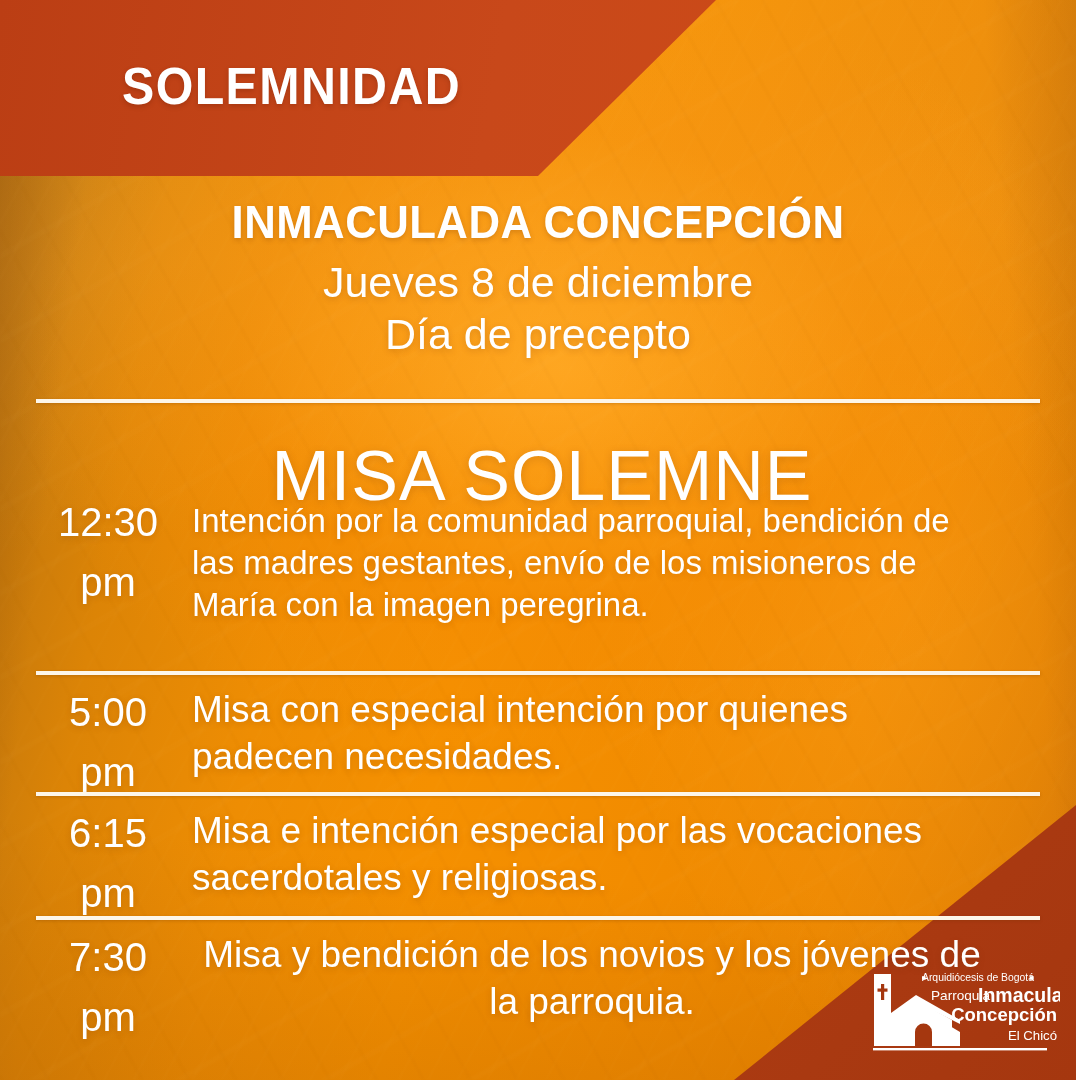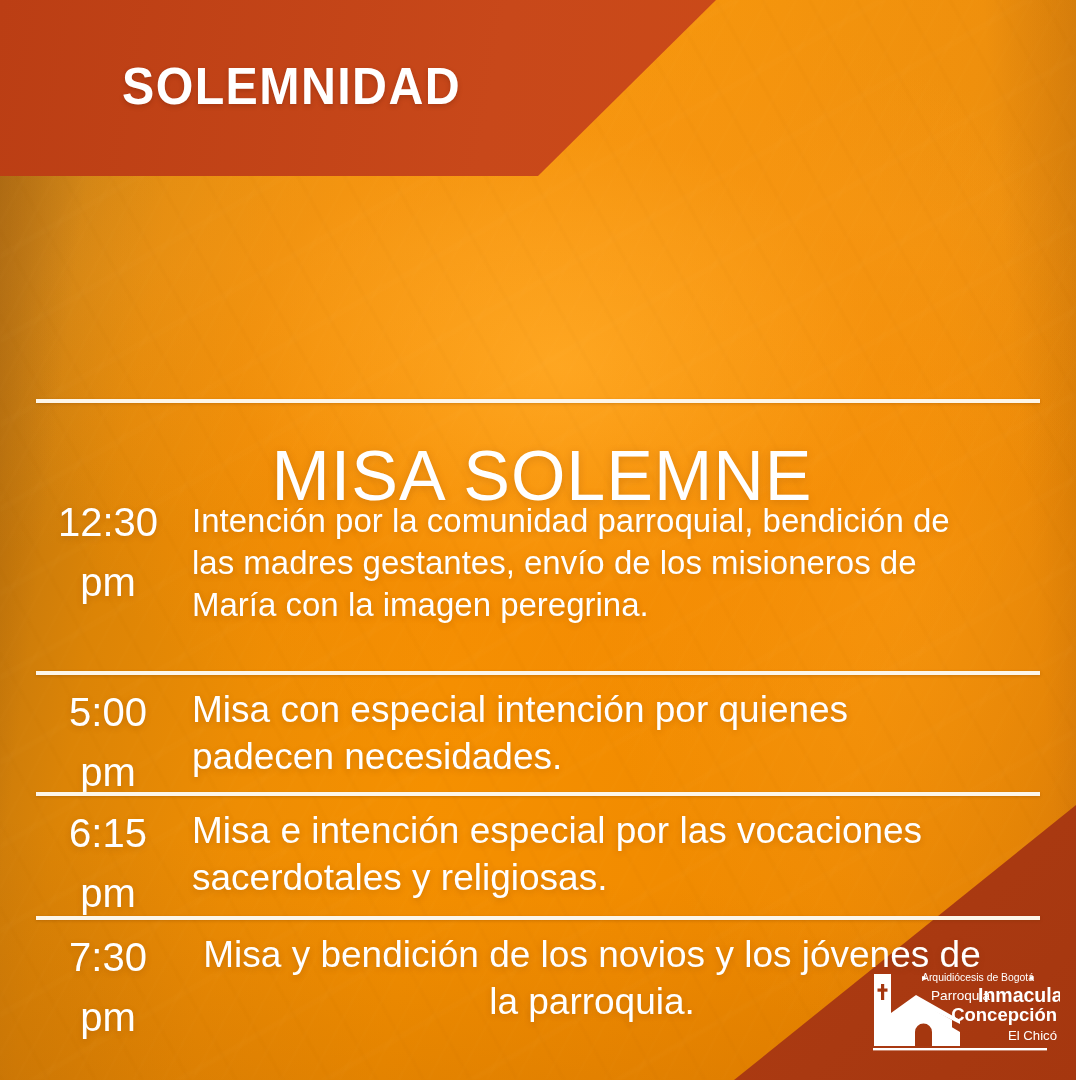--- a/index.html
+++ b/index.html
@@ -191,20 +191,25 @@
 
   <div class="bg-base"></div>
   <div class="bg-streak"></div>
   <div class="bg-cloth"></div>
 
   <div class="shape-top"></div>
   <div class="shape-bottom"></div>
 
   <div class="solemnidad">SOLEMNIDAD</div>
 
+  <div class="title-block">
+    <div class="title-main">INMACULADA CONCEPCIÓN</div>
+    <div class="title-sub1">Jueves 8 de diciembre</div>
+    <div class="title-sub2">Día de precepto</div>
+  </div>
 
   <div class="divider d1"></div>
 
   <div class="misa-solemne">MISA SOLEMNE</div>
 
   <div class="row row-1">
     <div class="time">
       <div>12:30</div>
       <div>pm</div>
     </div>

